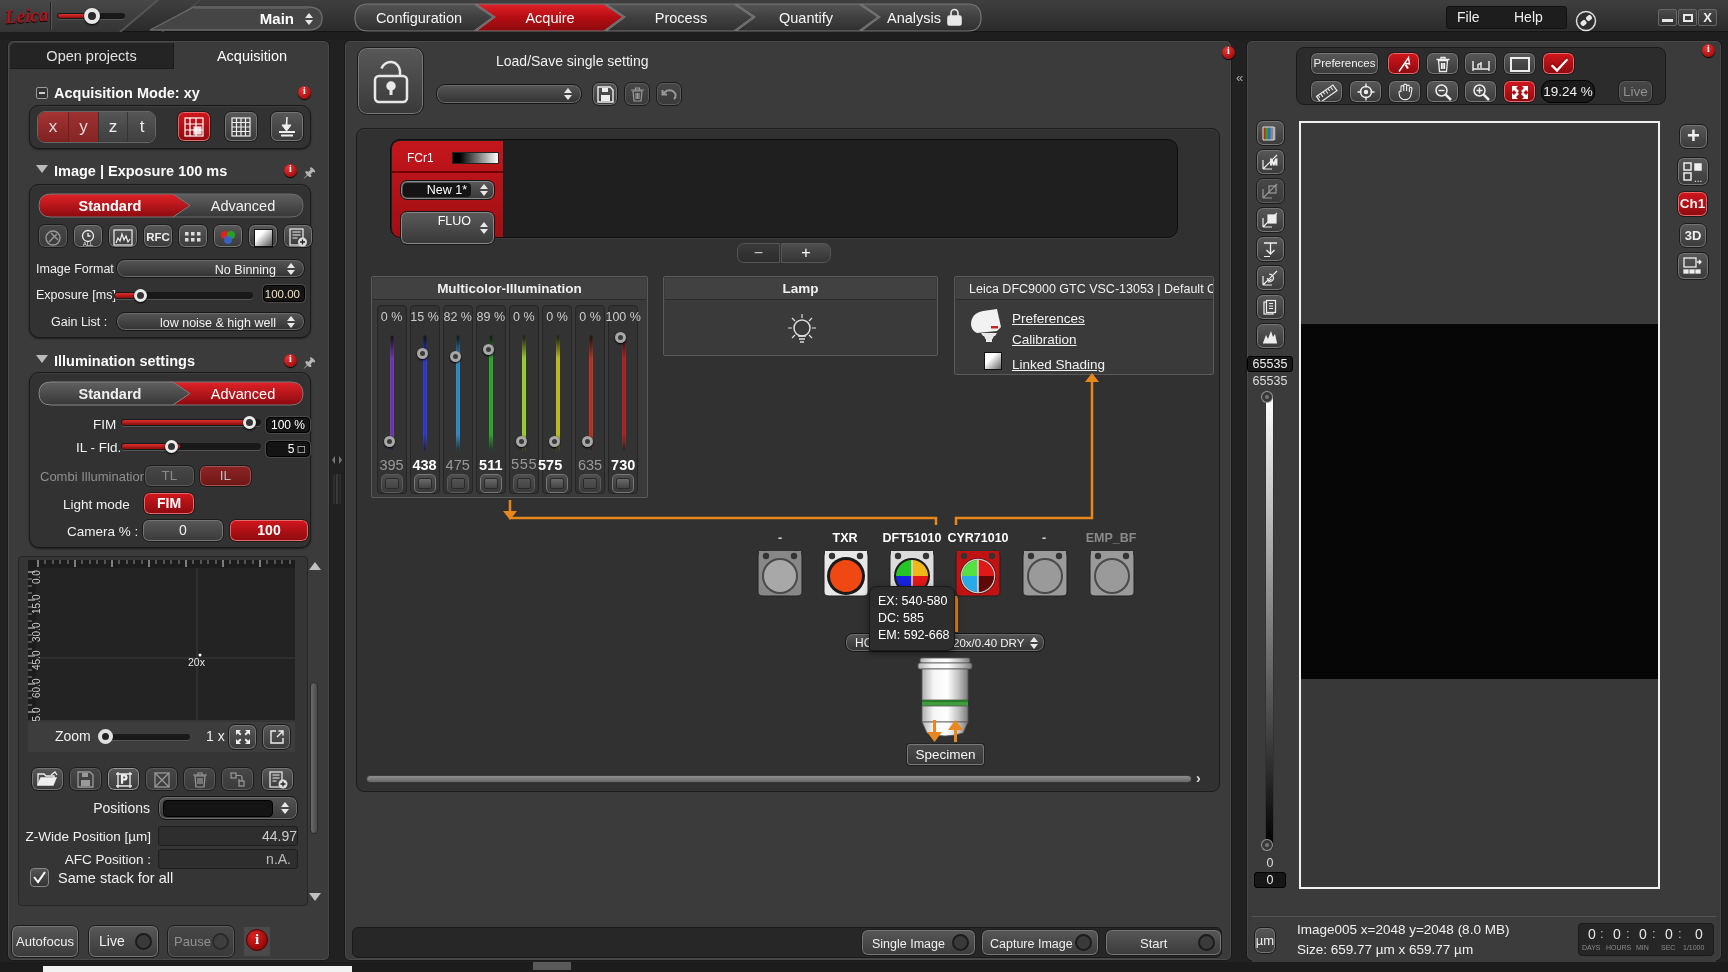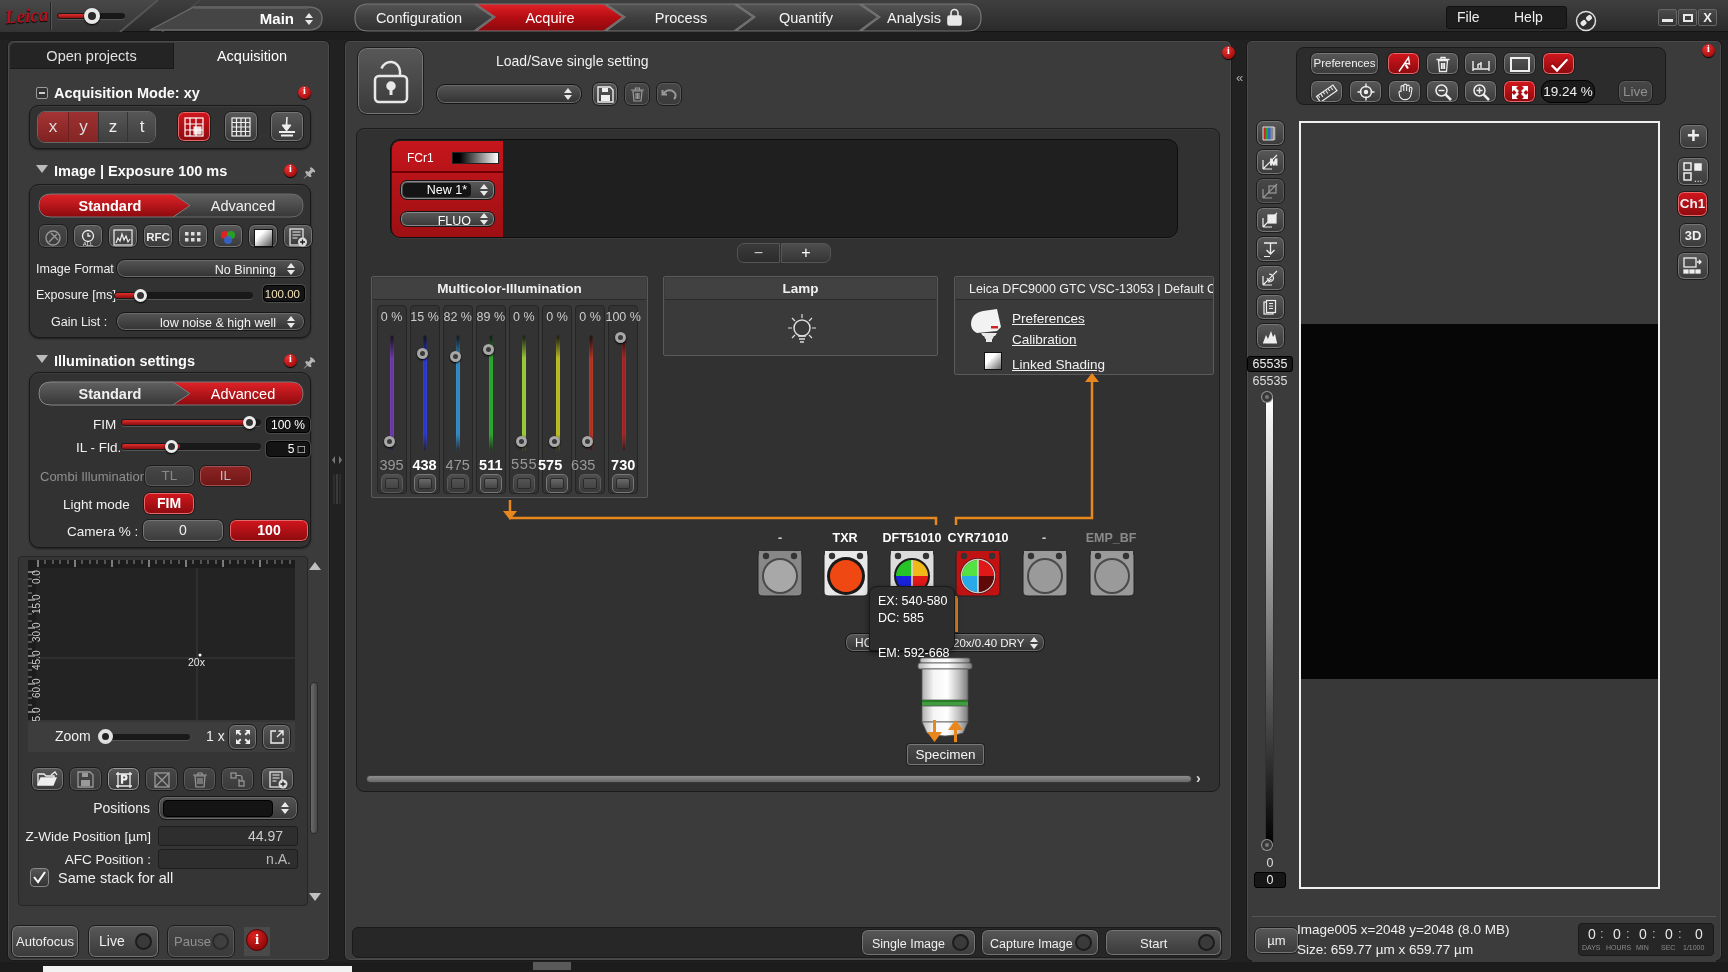--- a/index.html
+++ b/index.html
@@ -385,21 +385,21 @@
       <path d="M15 10.5 v5 M12.5 13 h5" stroke="#222" stroke-width="1.3"></path>
     </svg></div>
 
 <div class="lbl" style="left:0;top:800px;width:150px;text-align:right;font-size:14px;">Positions</div>
 <div class="abs" style="left:158px;top:796px;width:140px;height:24px;background:linear-gradient(#555,#3a3a3a);border:1px solid #161616;border-radius:8px;box-shadow:0 0 0 1px #6a6a6a inset;">
   <div class="abs" style="left:4px;top:3px;width:110px;height:17px;background:#141414;border-radius:4px;border:1px solid #000;"></div>
   <div class="spin" style="right:7px;"></div>
 </div>
 
 <div class="lbl" style="left:0;top:829px;width:151px;text-align:right;font-size:13.5px;">Z-Wide Position [µm]</div>
-<div class="abs" style="left:158px;top:826px;width:140px;height:20px;background:#2e2e2e;border:1px solid #1e1e1e;border-radius:3px;color:#ccc;font-size:14px;text-align:right;line-height:18px;padding-right:14px;">44.97</div>
+<div class="abs" style="left:158px;top:826px;width:140px;height:20px;background:#2e2e2e;border:1px solid #1e1e1e;border-radius:3px;color:#ccc;font-size:14px;text-align:right;line-height:18px;padding-right:0;">44.97</div>
 
 <div class="lbl" style="left:0;top:852px;width:151px;text-align:right;font-size:13.5px;">AFC Position :</div>
 <div class="abs" style="left:158px;top:849px;width:140px;height:20px;background:#2e2e2e;border:1px solid #1e1e1e;border-radius:3px;color:#bbb;font-size:14px;text-align:right;line-height:18px;padding-right:6px;">n.A.</div>
 
 <div class="abs" style="left:30px;top:868px;width:19px;height:19px;background:linear-gradient(#555,#333);border:1px solid #888;border-radius:4px;"><svg width="17" height="17">
       <path d="M3 8 l4 5 7-10" stroke="#fff" stroke-width="2" fill="none"></path>
     </svg></div>
 <div class="lbl" style="left:58px;top:870px;font-size:14.5px;">Same stack for all</div>
 
 <div class="btn" style="left:11px;top:925px;width:68px;height:33px;font-size:13px;line-height:31px;">Autofocus</div>
@@ -457,21 +457,21 @@
 <div class="abs" style="left:390px;top:139px;width:788px;height:99px;background:#1f1f1f;border:1px solid #0e0e0e;border-radius:10px;box-shadow:0 1px 0 rgba(255,255,255,0.06);"></div>
 
 <div class="abs" style="left:392px;top:141px;width:111px;height:96px;background:linear-gradient(#c5161c,#9e0f13);border-radius:8px 0 0 8px;">
   <div class="abs" style="left:15px;top:10px;font-size:12px;color:#fff;">FCr1</div>
   <div class="abs" style="left:60px;top:11px;width:47px;height:12px;background:linear-gradient(90deg,#000 15%,#fff);border:1px solid #222;"></div>
   <div class="abs" style="left:0;top:30px;width:111px;height:2px;background:#6e0000;"></div>
   <div class="abs" style="left:8px;top:39px;width:95px;height:20px;background:linear-gradient(#5a5a5a,#383838);border:1px solid #161616;border-radius:7px;box-shadow:0 0 0 1px #888 inset;">
     <div class="abs" style="left:2px;top:2px;width:68px;height:14px;background:#141414;border-radius:4px;color:#fff;font-size:12.5px;text-align:right;line-height:14px;padding-right:4px;">New 1*</div>
     <div class="spin" style="right:5px;"></div>
   </div>
-  <div class="abs" style="left:8px;top:70px;width:95px;height:16px;background:linear-gradient(#5a5a5a,#383838);border:1px solid #161616;border-radius:7px;box-shadow:0 0 0 1px #888 inset;">
+  <div class="abs" style="left:8px;top:70px;width:95px;height:34px;background:linear-gradient(#5a5a5a,#383838);border:1px solid #161616;border-radius:7px;box-shadow:0 0 0 1px #888 inset;">
     <div class="abs" style="right:23px;top:2px;color:#fff;font-size:12.5px;">FLUO</div>
     <div class="spin" style="right:5px;"></div>
   </div>
 </div>
 
 <div class="abs" style="left:737px;top:243px;width:43px;height:20px;background:linear-gradient(#3a3a3a,#2c2c2c);border:1px solid #555;border-radius:7px 0 0 7px;color:#ccc;font-size:16px;text-align:center;line-height:17px;">−</div>
 <div class="abs" style="left:781px;top:243px;width:50px;height:20px;background:linear-gradient(#4e4e4e,#353535);border:1px solid #555;border-radius:0 7px 7px 0;color:#fff;font-size:16px;text-align:center;line-height:18px;">+</div>
 
 <div class="abs" style="left:371px;top:276px;width:277px;height:222px;background:#3a3a3a;border:1px solid #5a5a5a;border-radius:2px;">
   <div class="abs" style="left:1px;top:1px;width:273px;height:22px;background:#414141;border-bottom:1px solid #2a2a2a;text-align:center;font-size:13.5px;color:#f0f0f0;line-height:22px;font-weight:bold;">Multicolor-Illumination</div>
@@ -588,21 +588,21 @@
 
 <div class="dd" style="left:845px;top:633px;width:200px;height:19px;border-radius:8px;">
   <div class="abs" style="left:9px;top:2px;font-size:12px;">HC</div>
   <div class="abs" style="left:107px;top:2.5px;font-size:11.5px;">20x/0.40 DRY</div>
   <div class="spin" style="right:5px;"></div>
 </div>
 
 <div class="abs" style="left:869px;top:586px;width:86px;height:65px;background:#2d2d2d;border:1px solid #1a1a1a;border-radius:8px 8px 8px 0;box-shadow:0 2px 6px rgba(0,0,0,0.5);">
   <div class="abs" style="left:8px;top:7px;font-size:12.5px;color:#fff;">EX: 540-580</div>
   <div class="abs" style="left:8px;top:24px;font-size:12.5px;color:#fff;">DC: 585</div>
-  <div class="abs" style="left:8px;top:59px;font-size:12.5px;color:#fff;">EM: 592-668</div>
+  <div class="abs" style="left:8px;top:41px;font-size:12.5px;color:#fff;">EM: 592-668</div>
 </div>
 
 <svg class="abs" style="left:916px;top:655px;" width="60" height="90">
   <defs>
     <linearGradient id="met" x1="0" y1="0" x2="1" y2="0">
         <stop offset="0" stop-color="#b0b0b0"></stop>
         <stop offset="0.25" stop-color="#f5f5f5"></stop>
         <stop offset="0.55" stop-color="#fff"></stop>
         <stop offset="0.8" stop-color="#c0c0c0"></stop>
         <stop offset="1" stop-color="#7a7a7a"></stop>
@@ -693,21 +693,21 @@
 <div class="abs" style="left:555.5px;top:335px;width:4px;height:117px;background:linear-gradient(#111,#b8b81e 20%,#b8b81e 85%,#222);border-radius:2px;box-shadow:0 0 2px rgba(255,255,255,0.2) inset;"></div>
 <div class="abs" style="left:549.0px;top:436px;width:11px;height:11px;border-radius:50%;background:#3a3a3a;border:3px solid #a8a8a8;box-shadow:0 1px 2px #000;"></div>
 <div class="abs" style="left:538.0px;top:457px;width:24px;text-align:center;font-size:14.5px;font-weight:bold;color:#fff;">575</div>
 <div class="abs" style="left:546.0px;top:474px;width:22px;height:19px;background:linear-gradient(#4e4e4e,#3a3a3a);border:1px solid #777;border-radius:5px;">
     <div class="abs" style="left:3px;top:3px;width:14px;height:11px;background:linear-gradient(#6a6a6a,#444);border:1px solid #2a2a2a;border-radius:2px;"></div>
   </div>
 <div class="abs" style="left:575.1px;top:305px;width:30px;height:189px;background:#333;border:1px solid #252525;border-radius:4px;"></div>
 <div class="abs" style="left:571.1px;top:310px;width:38px;text-align:center;font-size:12.5px;color:#ccc;">0 %</div>
 <div class="abs" style="left:588.6px;top:335px;width:4px;height:117px;background:linear-gradient(#111,#b03020 20%,#b03020 85%,#222);border-radius:2px;box-shadow:0 0 2px rgba(255,255,255,0.2) inset;"></div>
 <div class="abs" style="left:582.1px;top:436px;width:11px;height:11px;border-radius:50%;background:#3a3a3a;border:3px solid #a8a8a8;box-shadow:0 1px 2px #000;"></div>
-<div class="abs" style="left:571.1px;top:457px;width:38px;text-align:left;font-size:14.5px;font-weight:normal;color:#999;">635</div>
+<div class="abs" style="left:571.1px;top:457px;width:38px;text-align:center;font-size:14.5px;font-weight:normal;color:#999;">635</div>
 <div class="abs" style="left:579.1px;top:474px;width:22px;height:19px;background:linear-gradient(#4e4e4e,#3a3a3a);border:1px solid #5a5a5a;border-radius:5px;">
     <div class="abs" style="left:3px;top:3px;width:14px;height:11px;background:linear-gradient(#555,#444);border:1px solid #2a2a2a;border-radius:2px;"></div>
   </div>
 <div class="abs" style="left:608.2px;top:305px;width:30px;height:189px;background:#333;border:1px solid #252525;border-radius:4px;"></div>
 <div class="abs" style="left:604.2px;top:310px;width:38px;text-align:center;font-size:12.5px;color:#ccc;">100 %</div>
 <div class="abs" style="left:621.7px;top:335px;width:4px;height:117px;background:linear-gradient(#111,#a32222 20%,#a32222 85%,#222);border-radius:2px;box-shadow:0 0 2px rgba(255,255,255,0.2) inset;"></div>
 <div class="abs" style="left:615.2px;top:332px;width:11px;height:11px;border-radius:50%;background:#3a3a3a;border:3px solid #a8a8a8;box-shadow:0 1px 2px #000;"></div>
 <div class="abs" style="left:604.2px;top:457px;width:38px;text-align:center;font-size:14.5px;font-weight:bold;color:#fff;">730</div>
 <div class="abs" style="left:612.2px;top:474px;width:22px;height:19px;background:linear-gradient(#4e4e4e,#3a3a3a);border:1px solid #777;border-radius:5px;">
     <div class="abs" style="left:3px;top:3px;width:14px;height:11px;background:linear-gradient(#6a6a6a,#444);border:1px solid #2a2a2a;border-radius:2px;"></div>
@@ -870,21 +870,21 @@
         <path d="M15 6 l4 0 m-2 -2 l2 2 -2 2"></path>
         <g fill="#eee">
           <rect x="2" y="14" width="4" height="3"></rect>
           <rect x="8" y="14" width="4" height="3"></rect>
           <rect x="14" y="14" width="4" height="3"></rect>
         </g>
       </g>
     </svg></div>
 
 <div class="abs" style="left:1252px;top:916px;width:464px;height:46px;background:#3c3c3c;border-top:1px solid #555;"></div>
-<div class="btn" style="left:1254px;top:927px;width:45px;height:27px;font-size:13px;line-height:25px;">µm</div>
+<div class="btn" style="left:1254px;top:927px;width:22px;height:27px;font-size:13px;line-height:25px;">µm</div>
 <div class="abs" style="left:1297px;top:922px;font-size:13.5px;color:#f0f0f0;">Image005 x=2048 y=2048  (8.0 MB)</div>
 <div class="abs" style="left:1297px;top:942px;font-size:13.5px;color:#f0f0f0;">Size: 659.77 µm x 659.77 µm</div>
 <div class="abs" style="left:1578px;top:923px;width:136px;height:33px;background:#262626;border:1px solid #1a1a1a;border-radius:4px;overflow:hidden;">
   <div class="abs" style="left:9px;top:2px;width:10px;font-size:14px;color:#e8e8e8;">0</div>
     <div class="abs" style="left:21px;top:2px;font-size:13px;color:#bbb;">:</div>
   <div class="abs" style="left:34px;top:2px;width:10px;font-size:14px;color:#e8e8e8;">0</div>
     <div class="abs" style="left:47px;top:2px;font-size:13px;color:#bbb;">:</div>
   <div class="abs" style="left:60px;top:2px;width:10px;font-size:14px;color:#e8e8e8;">0</div>
     <div class="abs" style="left:73px;top:2px;font-size:13px;color:#bbb;">:</div>
   <div class="abs" style="left:86px;top:2px;width:10px;font-size:14px;color:#e8e8e8;">0</div>

